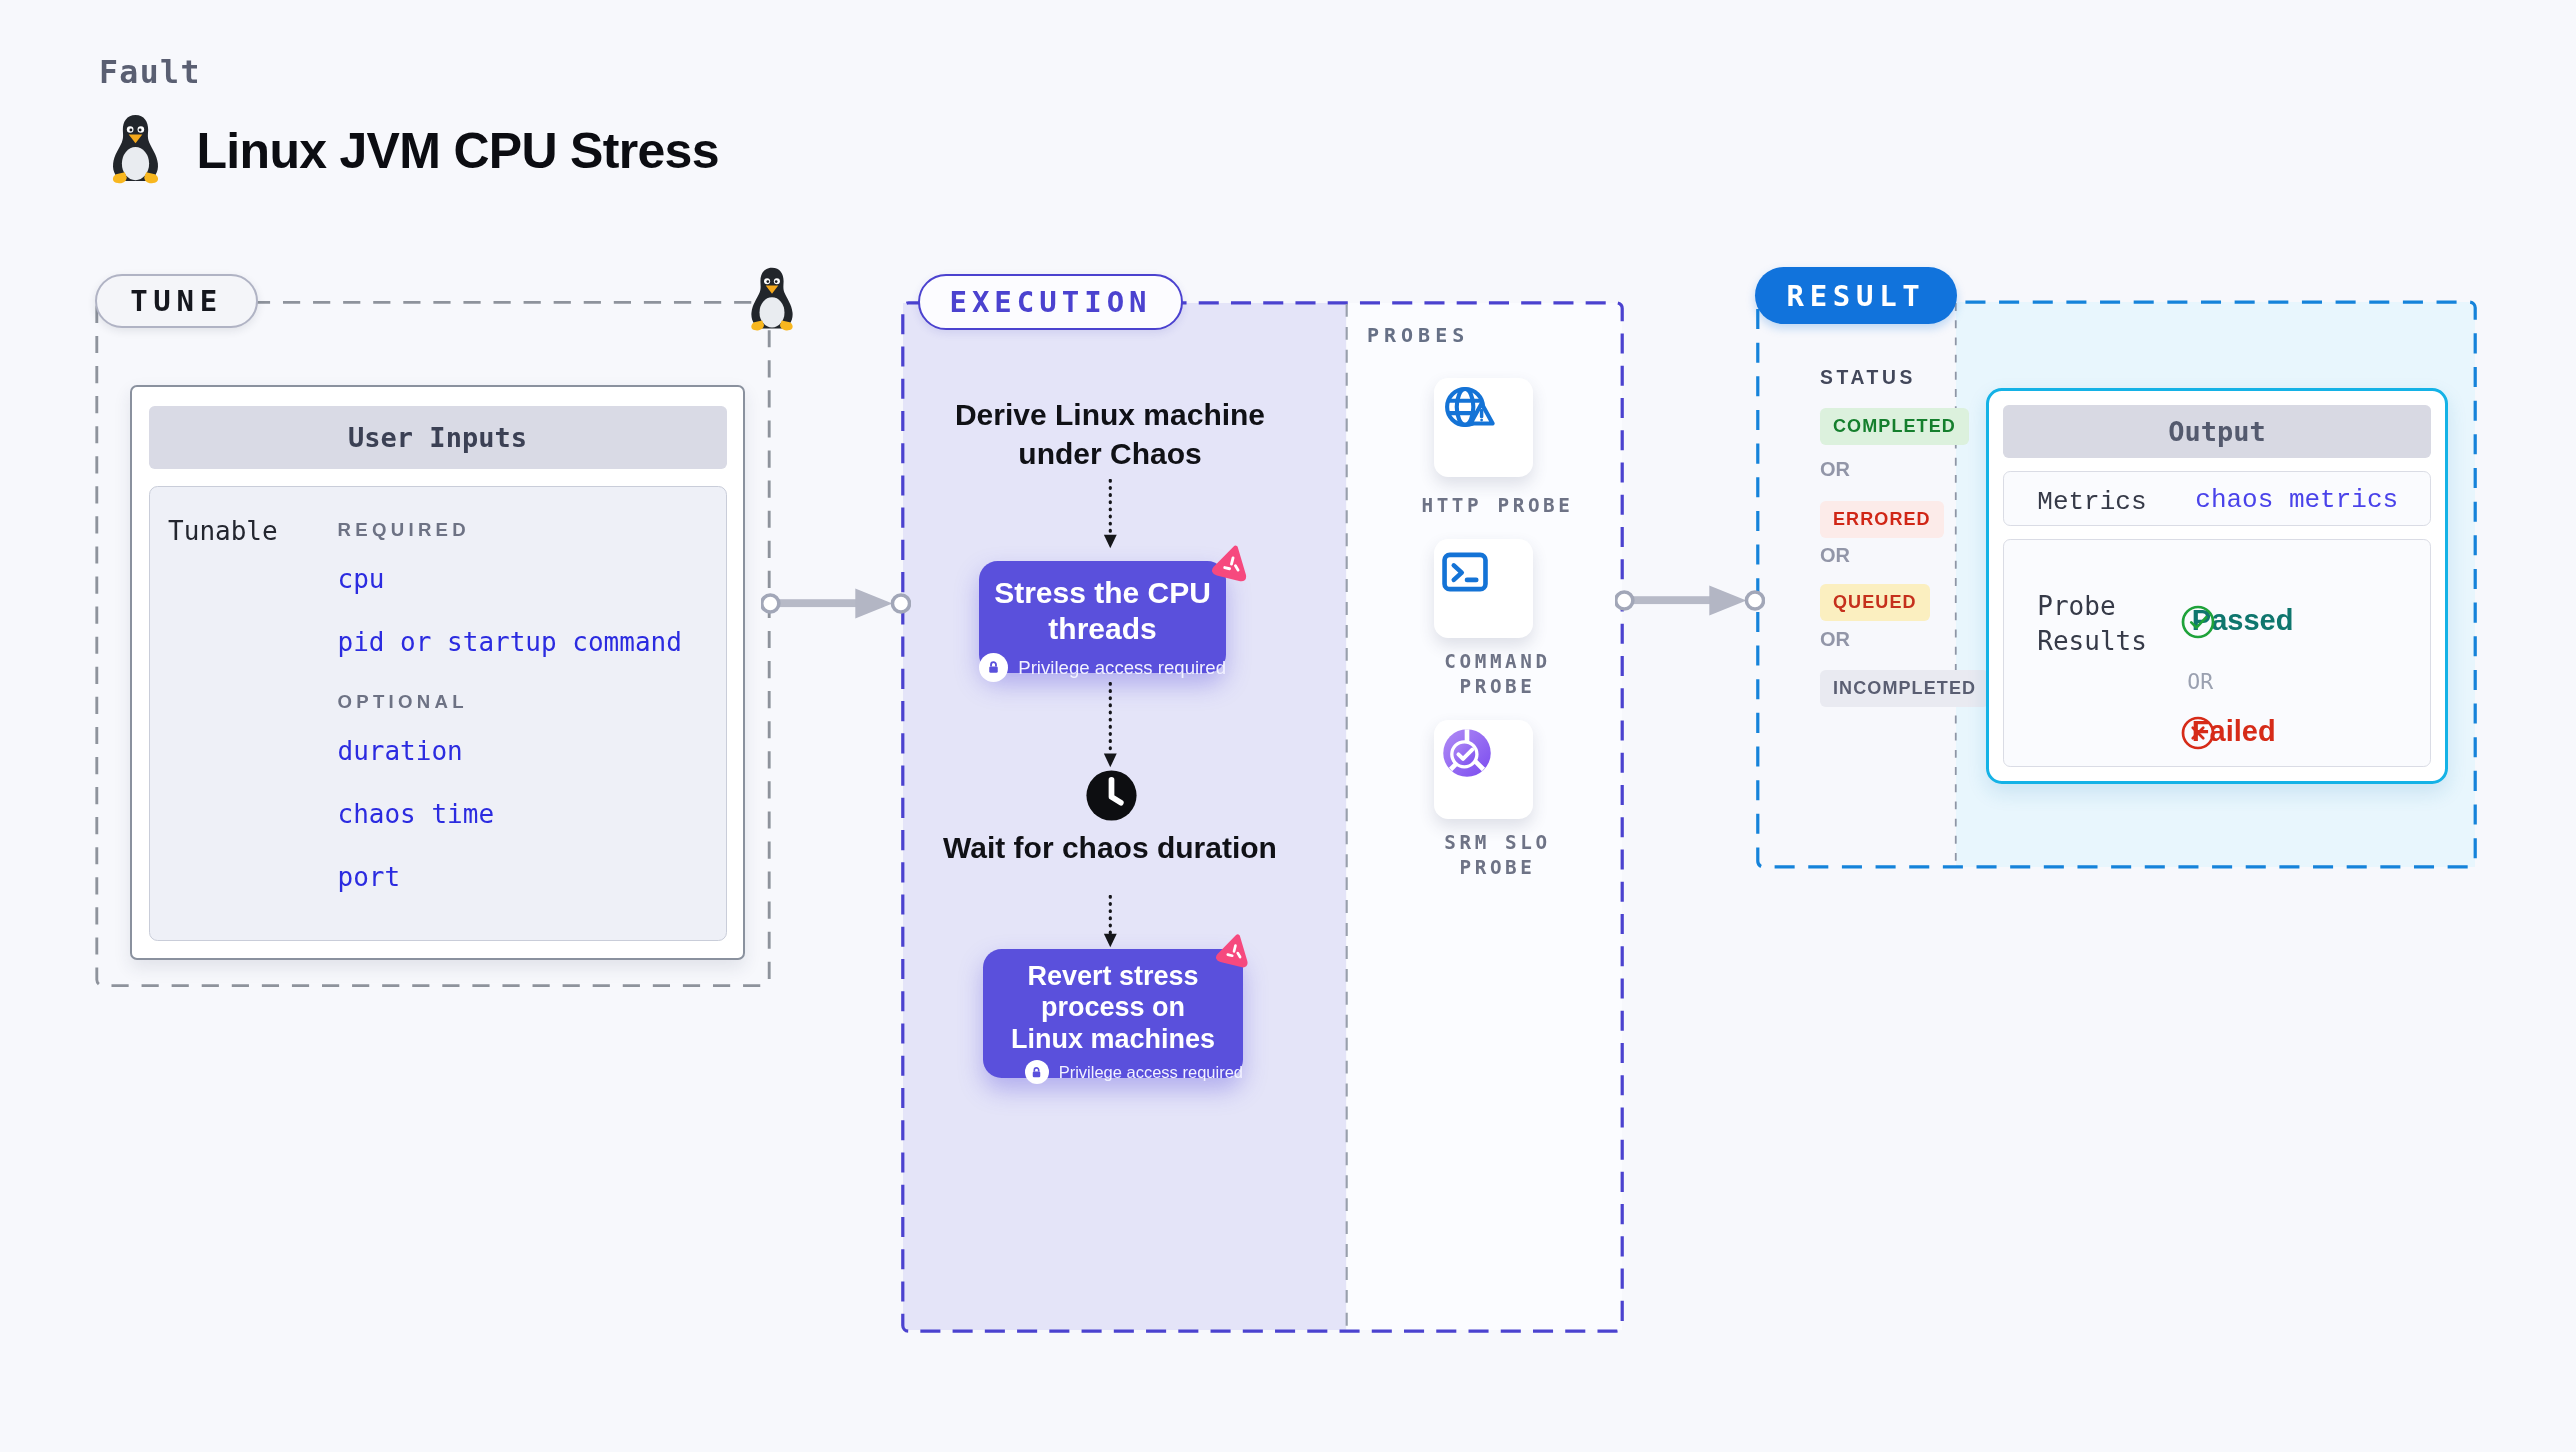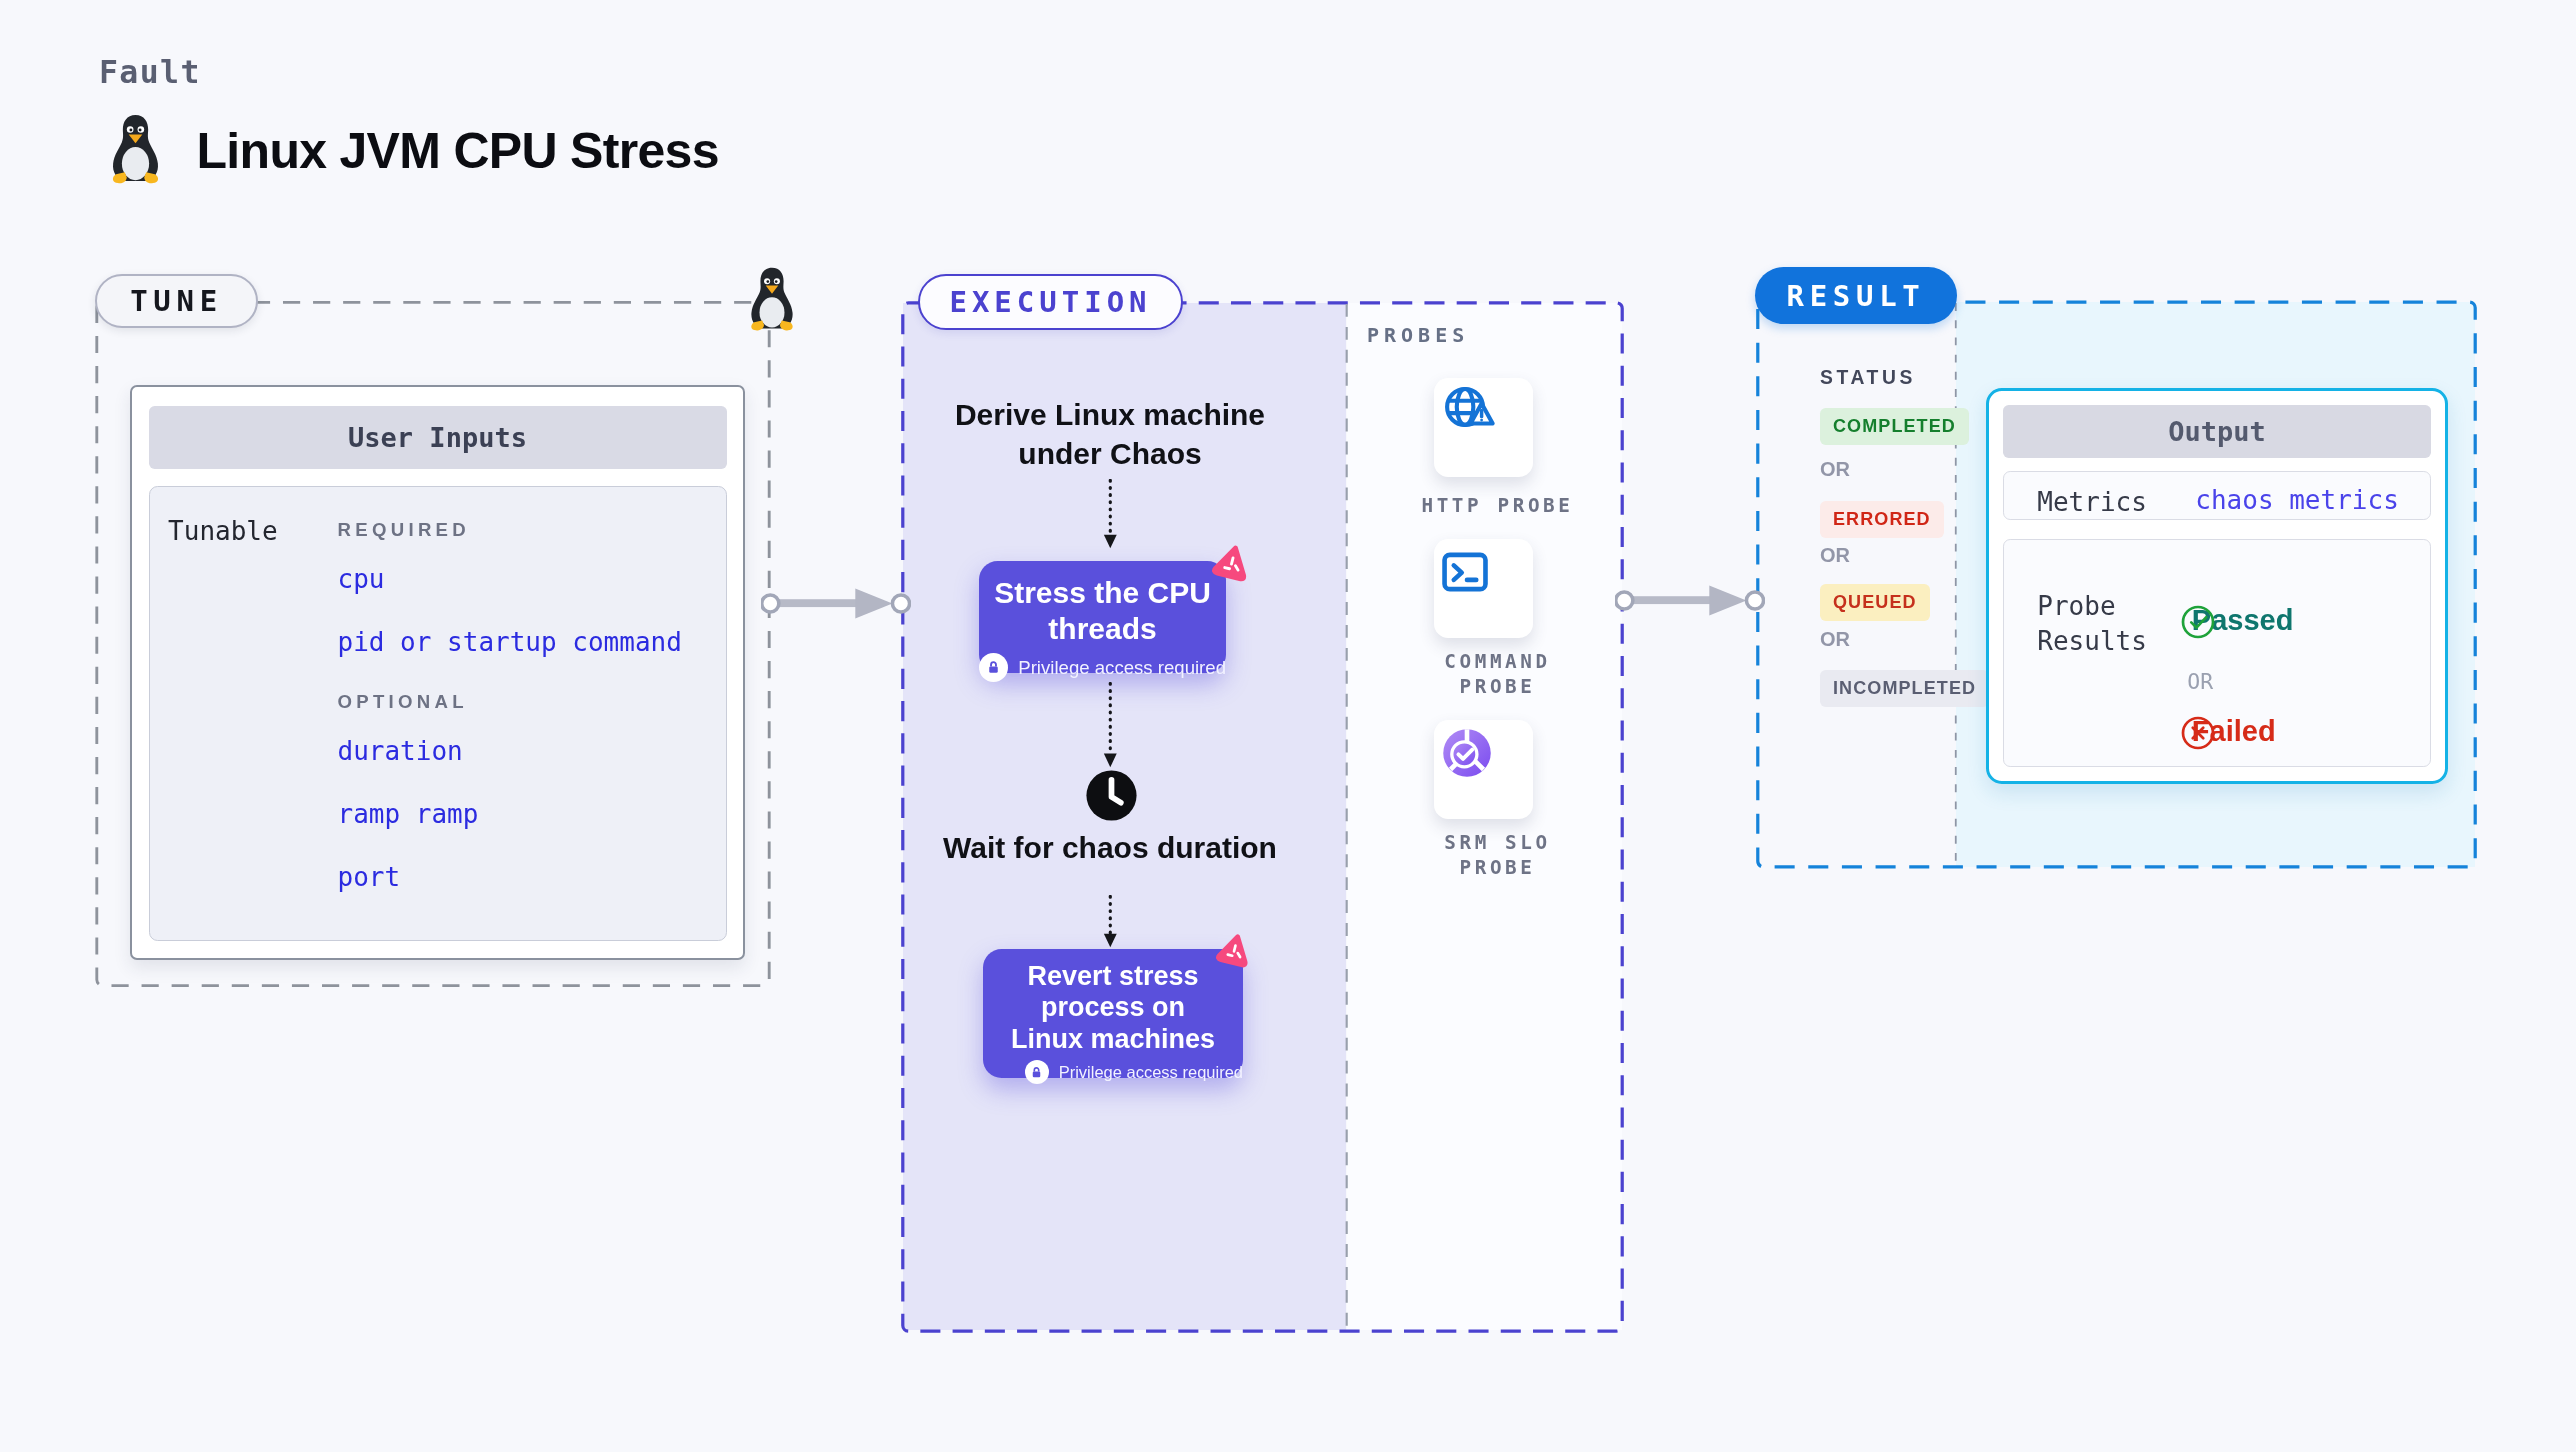--- a/index.html
+++ b/index.html
@@ -49,21 +49,21 @@
 
   
   .cyan-zone { position:absolute; left:200px; top:2.1px; right:2.1px; bottom:2.1px; background:#e8f6fd; }
   .status-label { font-size:19.3px; letter-spacing:3.6px; color:#42475a; font-weight:800; font-family:"Liberation Sans","DejaVu Sans",sans-serif; }
   .status-badge { position:absolute; display:inline-block; font-family:"Liberation Sans","DejaVu Sans",sans-serif; font-weight:800; font-size:18px; letter-spacing:1.1px; padding:7.9px 13px; border-radius:5.7px; white-space:nowrap; }
   .or-label { position:absolute; font-family:"Liberation Sans","DejaVu Sans",sans-serif; font-size:20px; font-weight:600; color:#9296a8; }
 
   .output-card { position:absolute; left:230px; top:88px; width:462px; height:396px; background:#ffffff; border:3.6px solid #14b2e6; border-radius:15.8px; box-shadow:0 8.6px 20px rgba(20,120,180,.14); }
   .output-header { position:absolute; left:14.3px; right:14.3px; top:14.3px; height:53px; background:#d8d9e3; border-radius:5.7px; display:flex; align-items:center; justify-content:center; font-size:27px; color:#545a6e; font-weight:600; }
   .output-row { position:absolute; left:14.3px; right:14.3px; background:#fafbfe; border:1.4px solid #dadce5; border-radius:7.2px; }
-  .row-metrics { top:80px; height:49px; }
+  .row-metrics { top:80px; height:55px;font-family:Liberation Mono, monospace; }
   .row-proberes { top:148px; bottom:14.3px; }
   .cell-label { font-size:26px; color:#363a48; line-height:1.35; }
   .metrics-value { font-size:26px; color:#4a43ea; }
   .verdict { display:flex; align-items:center; gap:11.5px; font-family:"Liberation Sans","DejaVu Sans",sans-serif; font-weight:800; font-size:29px; }
   .verdict-pass { color:#0f766e; }
   .verdict-fail { color:#d62b18; }
   .out-or { font-size:21.5px; color:#9aa0b0; }
   .z5 { z-index:5; }
 </style>
 </head>
@@ -111,21 +111,21 @@
 
   <div class="abs ui-card">
     <div class="ui-card-header">User Inputs</div>
     <div class="ui-card-body">
       <div class="abs tunable-label">Tunable</div>
       <div class="abs grp-label" style="left:188px;top:31.5px;">REQUIRED</div>
       <div class="abs tun-item" style="left:188px;top:77px;">cpu</div>
       <div class="abs tun-item" style="left:188px;top:140px;">pid or startup command</div>
       <div class="abs grp-label" style="left:188px;top:204px;">OPTIONAL</div>
       <div class="abs tun-item" style="left:188px;top:249px;">duration</div>
-      <div class="abs tun-item" style="left:188px;top:312px;">ramp ramp</div>
+      <div class="abs tun-item" style="left:188px;top:312px;">chaos time</div>
       <div class="abs tun-item" style="left:188px;top:375px;">port</div>
     </div>
   </div>
 
   <div class="abs dashedbox" style="left:901px;top:301px;width:723px;height:1032px;">
     <div class="lavender"></div>
     <div class="probes-zone"></div>
     <svg width="723" height="1032" viewBox="0 0 1009 1440">
       <rect x="2.5" y="2.5" width="1004" height="1435" rx="8" fill="none" stroke="#4b42cf" stroke-width="4.5" stroke-dasharray="28 17"></rect>
       <line x1="622" y1="4" x2="622" y2="1436" stroke="#99a0ac" stroke-width="3" stroke-dasharray="18 14"></line>

